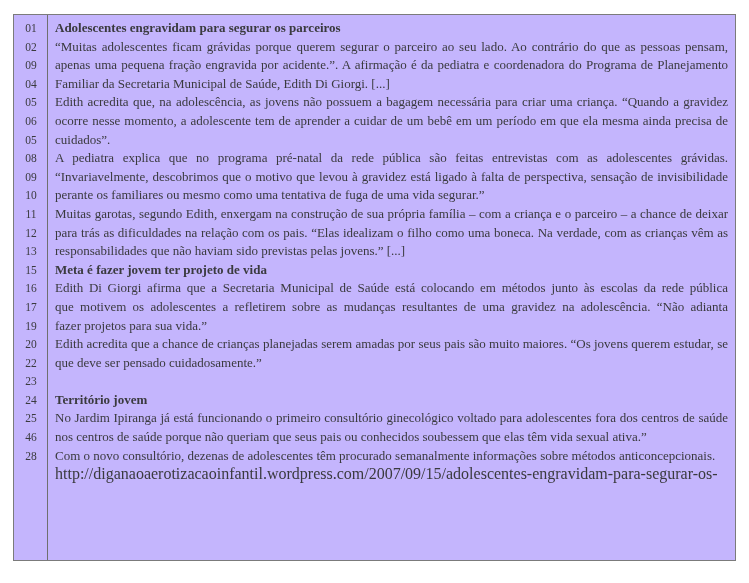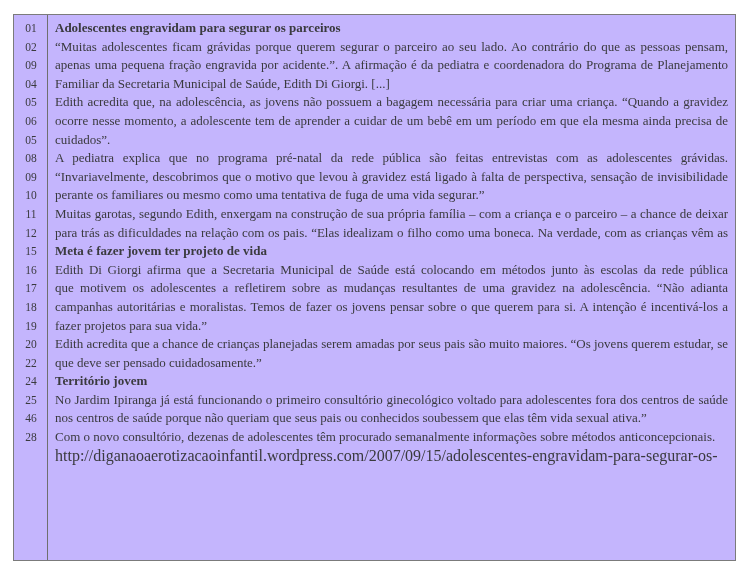--- a/index.html
+++ b/index.html
@@ -117,46 +117,50 @@
       </div>
       <div class="row">
         <span class="num">11</span>
         <span class="text full">Muitas garotas, segundo Edith, enxergam na construção de sua própria família – com a criança e o parceiro – a chance de deixar</span>
       </div>
       <div class="row">
         <span class="num">12</span>
         <span class="text full">para trás as dificuldades na relação com os pais. “Elas idealizam o filho como uma boneca. Na verdade, com as crianças vêm as</span>
       </div>
       <div class="row">
+        <span class="num">13</span>
+        <span class="text normal">responsabilidades que não haviam sido previstas pelas jovens.” [...]</span>
+      </div>
+      <div class="row">
         <span class="num">15</span>
         <span class="text heading">Meta é fazer jovem ter projeto de vida</span>
       </div>
       <div class="row">
         <span class="num">16</span>
         <span class="text full">Edith Di Giorgi afirma que a Secretaria Municipal de Saúde está colocando em métodos junto às escolas da rede pública abordagens</span>
       </div>
       <div class="row">
         <span class="num">17</span>
         <span class="text full">que motivem os adolescentes a refletirem sobre as mudanças resultantes de uma gravidez na adolescência. “Não adianta fazermos</span>
       </div>
       <div class="row">
-        <span class="num">18</span>
-        <span class="text full">campanhas autoritárias e moralistas. Temos de fazer os jovens pensar sobre o que querem para si. A intenção é incentivá-los a</span>
-      </div>
-      <div class="row">
         <span class="num">19</span>
         <span class="text normal">fazer projetos para sua vida.”</span>
       </div>
       <div class="row">
         <span class="num">20</span>
         <span class="text full">Edith acredita que a chance de crianças planejadas serem amadas por seus pais são muito maiores. “Os jovens querem estudar, se</span>
       </div>
       <div class="row">
         <span class="num">22</span>
         <span class="text normal">que deve ser pensado cuidadosamente.”</span>
+      </div>
+      <div class="row">
+        <span class="num">23</span>
+        <span class="text normal"></span>
       </div>
       <div class="row">
         <span class="num">24</span>
         <span class="text heading">Território jovem</span>
       </div>
       <div class="row">
         <span class="num">25</span>
         <span class="text full">No Jardim Ipiranga já está funcionando o primeiro consultório ginecológico voltado para adolescentes fora dos centros de saúde</span>
       </div>
       <div class="row">

